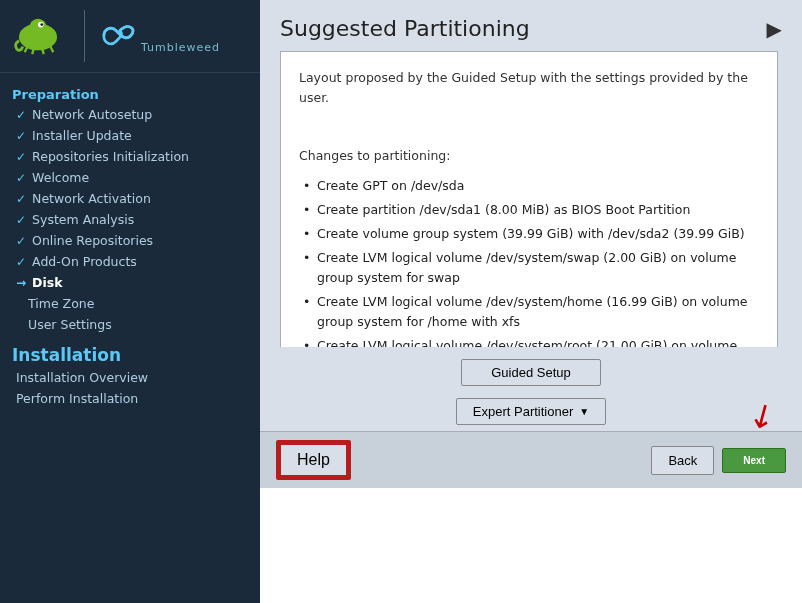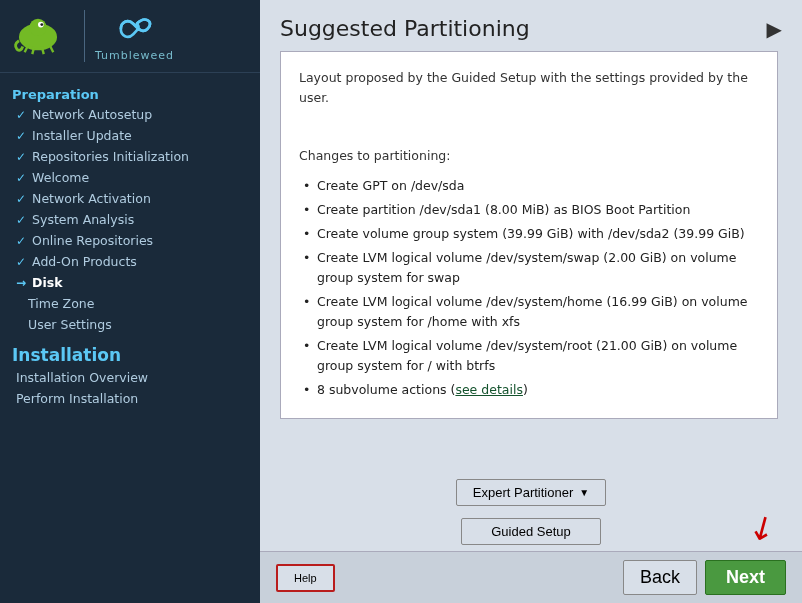--- a/index.html
+++ b/index.html
@@ -44,22 +44,22 @@
 
     .logo-divider {
       width: 1px;
       height: 52px;
       background: #4a6680;
       margin: 0 10px;
     }
 
     .logo-tumbleweed {
       display: flex;
-      flex-direction: column;
-      align-items: center;
+      flex-direction: row;
+      align-items: flex-end;
     }
 
     .tumbleweed-icon {
       width: 46px;
       height: 36px;
     }
 
     .tumbleweed-label {
       font-size: 11px;
       color: #7bc;
@@ -133,21 +133,21 @@
       cursor: pointer;
       border-radius: 3px;
     }
 
     
     #main {
       flex: 1;
       background: #d8dfe8;
       display: flex;
       flex-direction: column;
-      height: 603px;
+      height: 488px;
     }
 
     #main-header {
       display: flex;
       align-items: center;
       justify-content: space-between;
       padding: 16px 20px 10px 20px;
       background: #d8dfe8;
     }
 
@@ -255,53 +255,53 @@
       display: flex;
       align-items: center;
       padding: 8px 16px;
       background: #c8d0da;
       border-top: 1px solid #aab;
       gap: 8px;
     }
 
     .btn-help {
       background: #d8dfe8;
-      border: 2px solid #b91c1c;
+      border: 5px solid #b91c1c;
       padding: 6px 16px;
-      font-size: 11px;
+      font-size: 16px;
       cursor: pointer;
       border-radius: 2px;
     }
 
     .spacer { flex: 1; }
 
     .btn-abort {
       background: #d8dfe8;
       border: 1px solid #888;
       padding: 6px 20px;
       font-size: 13px;
       cursor: pointer;
       border-radius: 2px;
     }
 
     .btn-back {
       background: #d8dfe8;
       border: 1px solid #888;
       padding: 6px 16px;
-      font-size: 18px;
+      font-size: 13px;
       cursor: pointer;
       border-radius: 2px;
     }
 
     .btn-next {
       background: #4a9940;
       border: 1px solid #2a7020;
       color: white;
       padding: 6px 20px;
-      font-size: 18px;
+      font-size: 10px;
       cursor: pointer;
       border-radius: 2px;
       font-weight: bold;
     }
 
     .action-row {
       display: flex;
       gap: 8px;
       align-items: center;
     }
@@ -415,27 +415,27 @@
         <li>Create LVM logical volume /dev/system/swap (2.00 GiB) on volume group system for swap</li>
         <li>Create LVM logical volume /dev/system/home (16.99 GiB) on volume group system for /home with xfs</li>
         <li>Create LVM logical volume /dev/system/root (21.00 GiB) on volume group system for / with btrfs</li>
         <li>8 subvolume actions (<a class="see-details-link" href="#">see details</a>)</li>
       </ul>
     </div>
   </div>
 
   <div class="action-buttons-area">
     <div class="action-row">
+      <button class="guided-setup-btn">Guided Setup</button>
+    </div>
+    <div class="action-row">
       <button class="expert-partitioner-btn">
         <span>Expert Partitioner</span>
         <span class="dropdown-arrow">▼</span>
       </button>
-    </div>
-    <div class="action-row">
-      <button class="guided-setup-btn">Guided Setup</button>
     </div>
   </div>
 
   <div id="bottom-bar" style="position:relative;">
     <button class="btn-help">Help</button>
     <div class="spacer"></div>
     <button class="btn-back">Back</button>
     <div style="position:relative;">
       
       <div style="position:absolute; top:-50px; right:10px; color:#cc0000; font-size:32px; transform:rotate(15deg); pointer-events:none;">↓</div>

